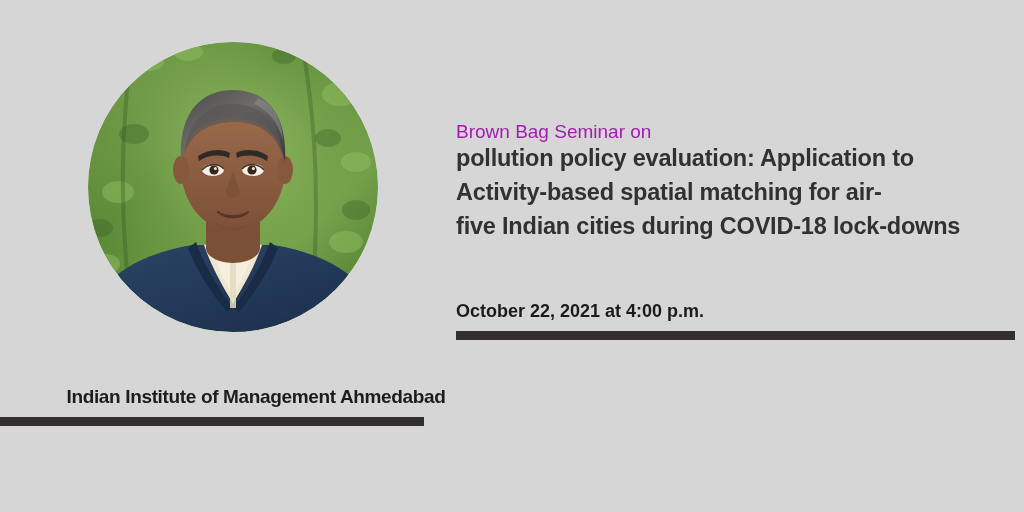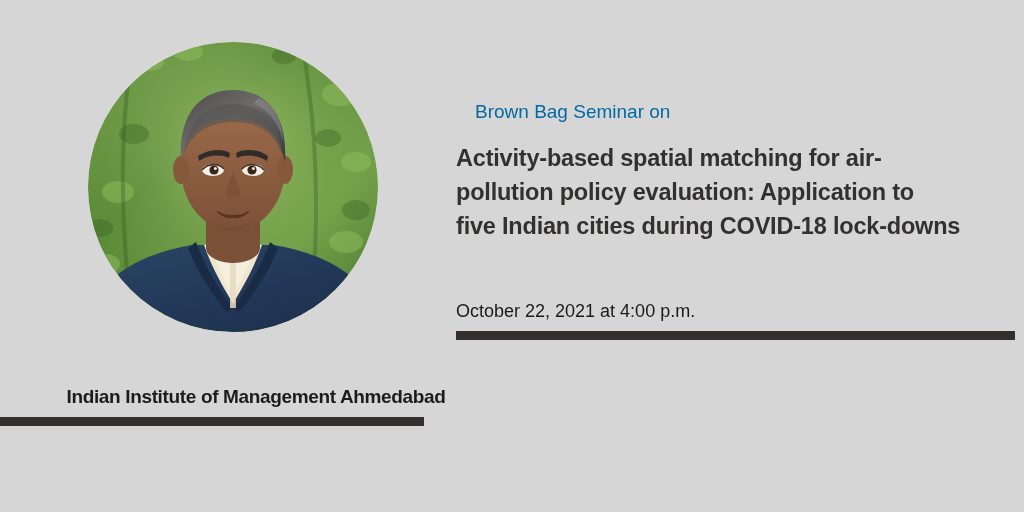--- a/index.html
+++ b/index.html
@@ -81,47 +81,46 @@
   .details-block {
     position: absolute;
     left: 456px;
     top: 0;
     width: 560px;
     height: 512px;
   }
   .eyebrow {
     position: absolute;
     left: 0;
-    top: 100px;
+    top: 120px;
     font-size: 19px;
     font-weight: normal;
-    color: #0369a1;
-    line-height: 24px;
-    white-space: nowrap;
-    margin-left: 19px;
+    color: #a21caf;
+    line-height: 24px;
+    white-space: nowrap;
   }
   .seminar-title {
     position: absolute;
     left: 0;
     top: 141px;
     width: 560px;
     font-size: 23.5px;
     font-weight: bold;
     color: #333130;
     line-height: 34px;
     letter-spacing: -0.2px;
   }
   .seminar-title .tl { display: block; white-space: nowrap; }
 
   .datetime {
     position: absolute;
     left: 0;
     top: 299px;
     font-size: 18px;
-    font-weight: normal;
+    font-weight: bold;
     color: #1b1b1b;
     line-height: 24px;
     white-space: nowrap;
   }
   .rule-right {
     position: absolute;
     left: 0;
     top: 331px;
     width: 559px;
     height: 9px;
@@ -242,22 +241,22 @@
     <div class="speaker-affil">Indian Institute of Management Ahmedabad</div>
 
     <div class="rule-left"></div>
   </div>
 
   <div class="details-block">
 
     <div class="eyebrow">Brown Bag Seminar on</div>
 
     <div class="seminar-title">
+      <span class="tl">pollution policy evaluation: Application to</span>
       <span class="tl">Activity-based spatial matching for air-</span>
-      <span class="tl">pollution policy evaluation: Application to</span>
       <span class="tl">five Indian cities during COVID-18 lock-downs</span>
     </div>
 
     <div class="datetime">October 22, 2021 at 4:00 p.m.</div>
 
     <div class="rule-right"></div>
   </div>
 
 </div>
 

